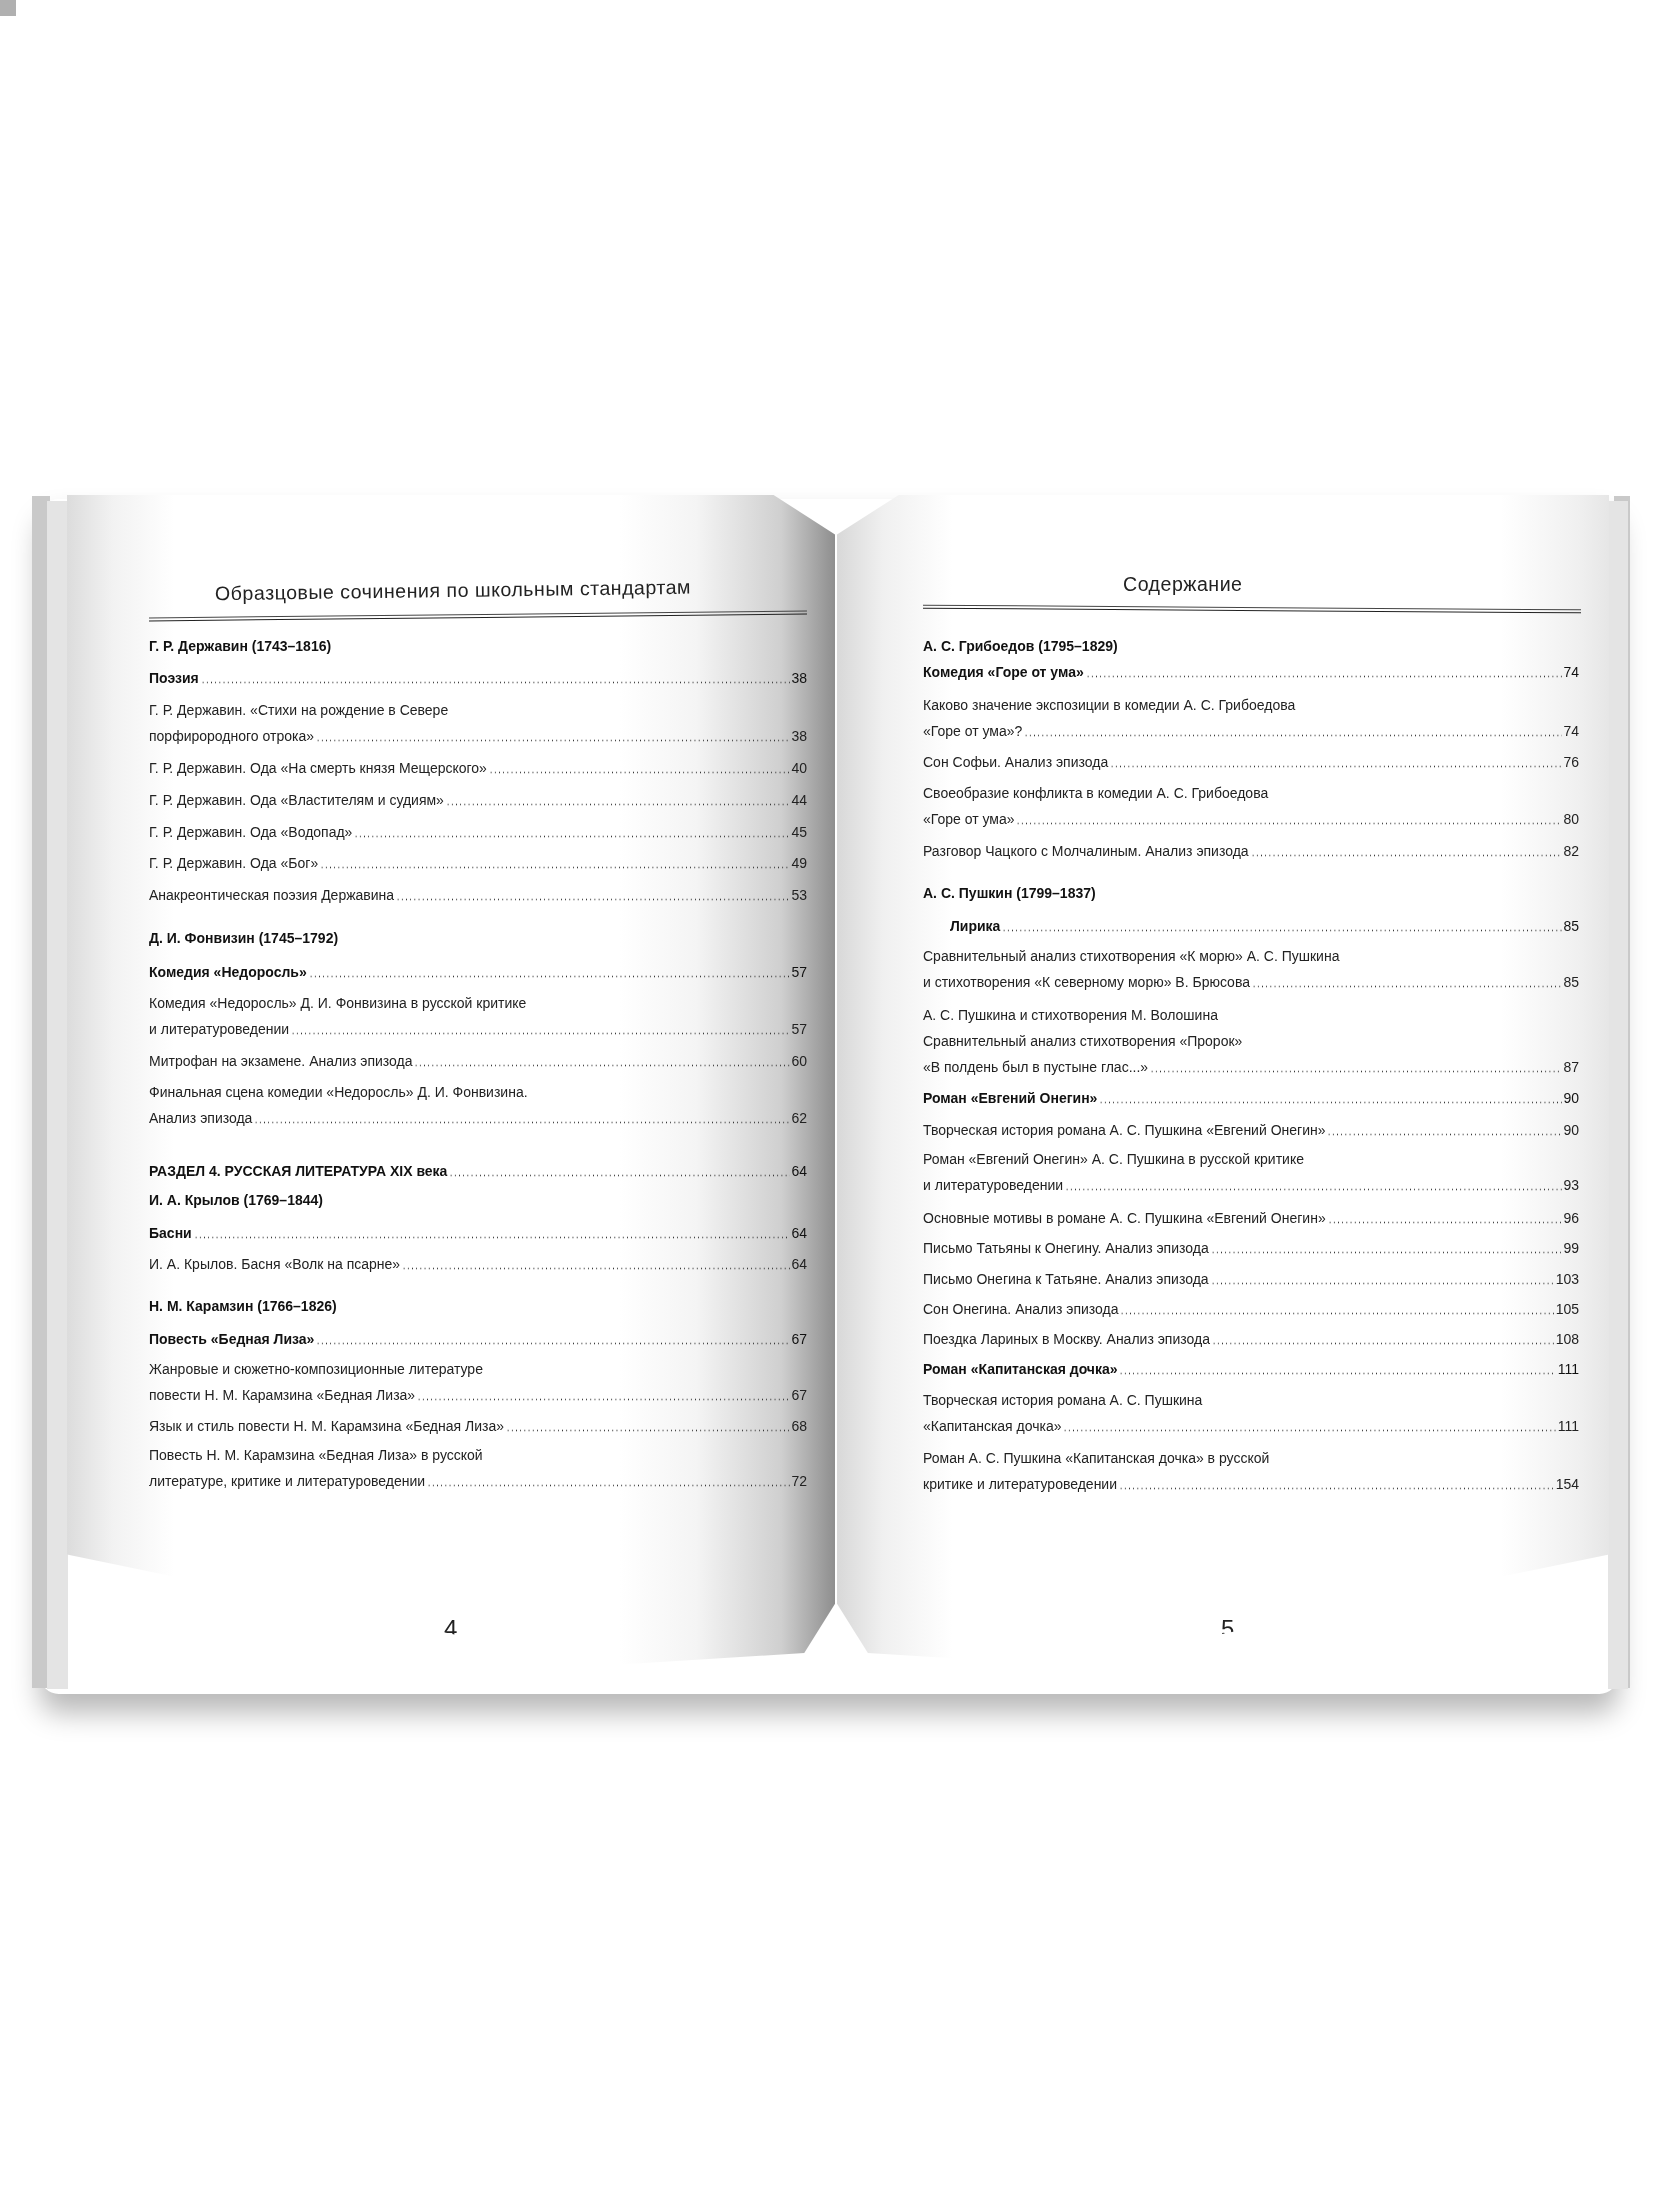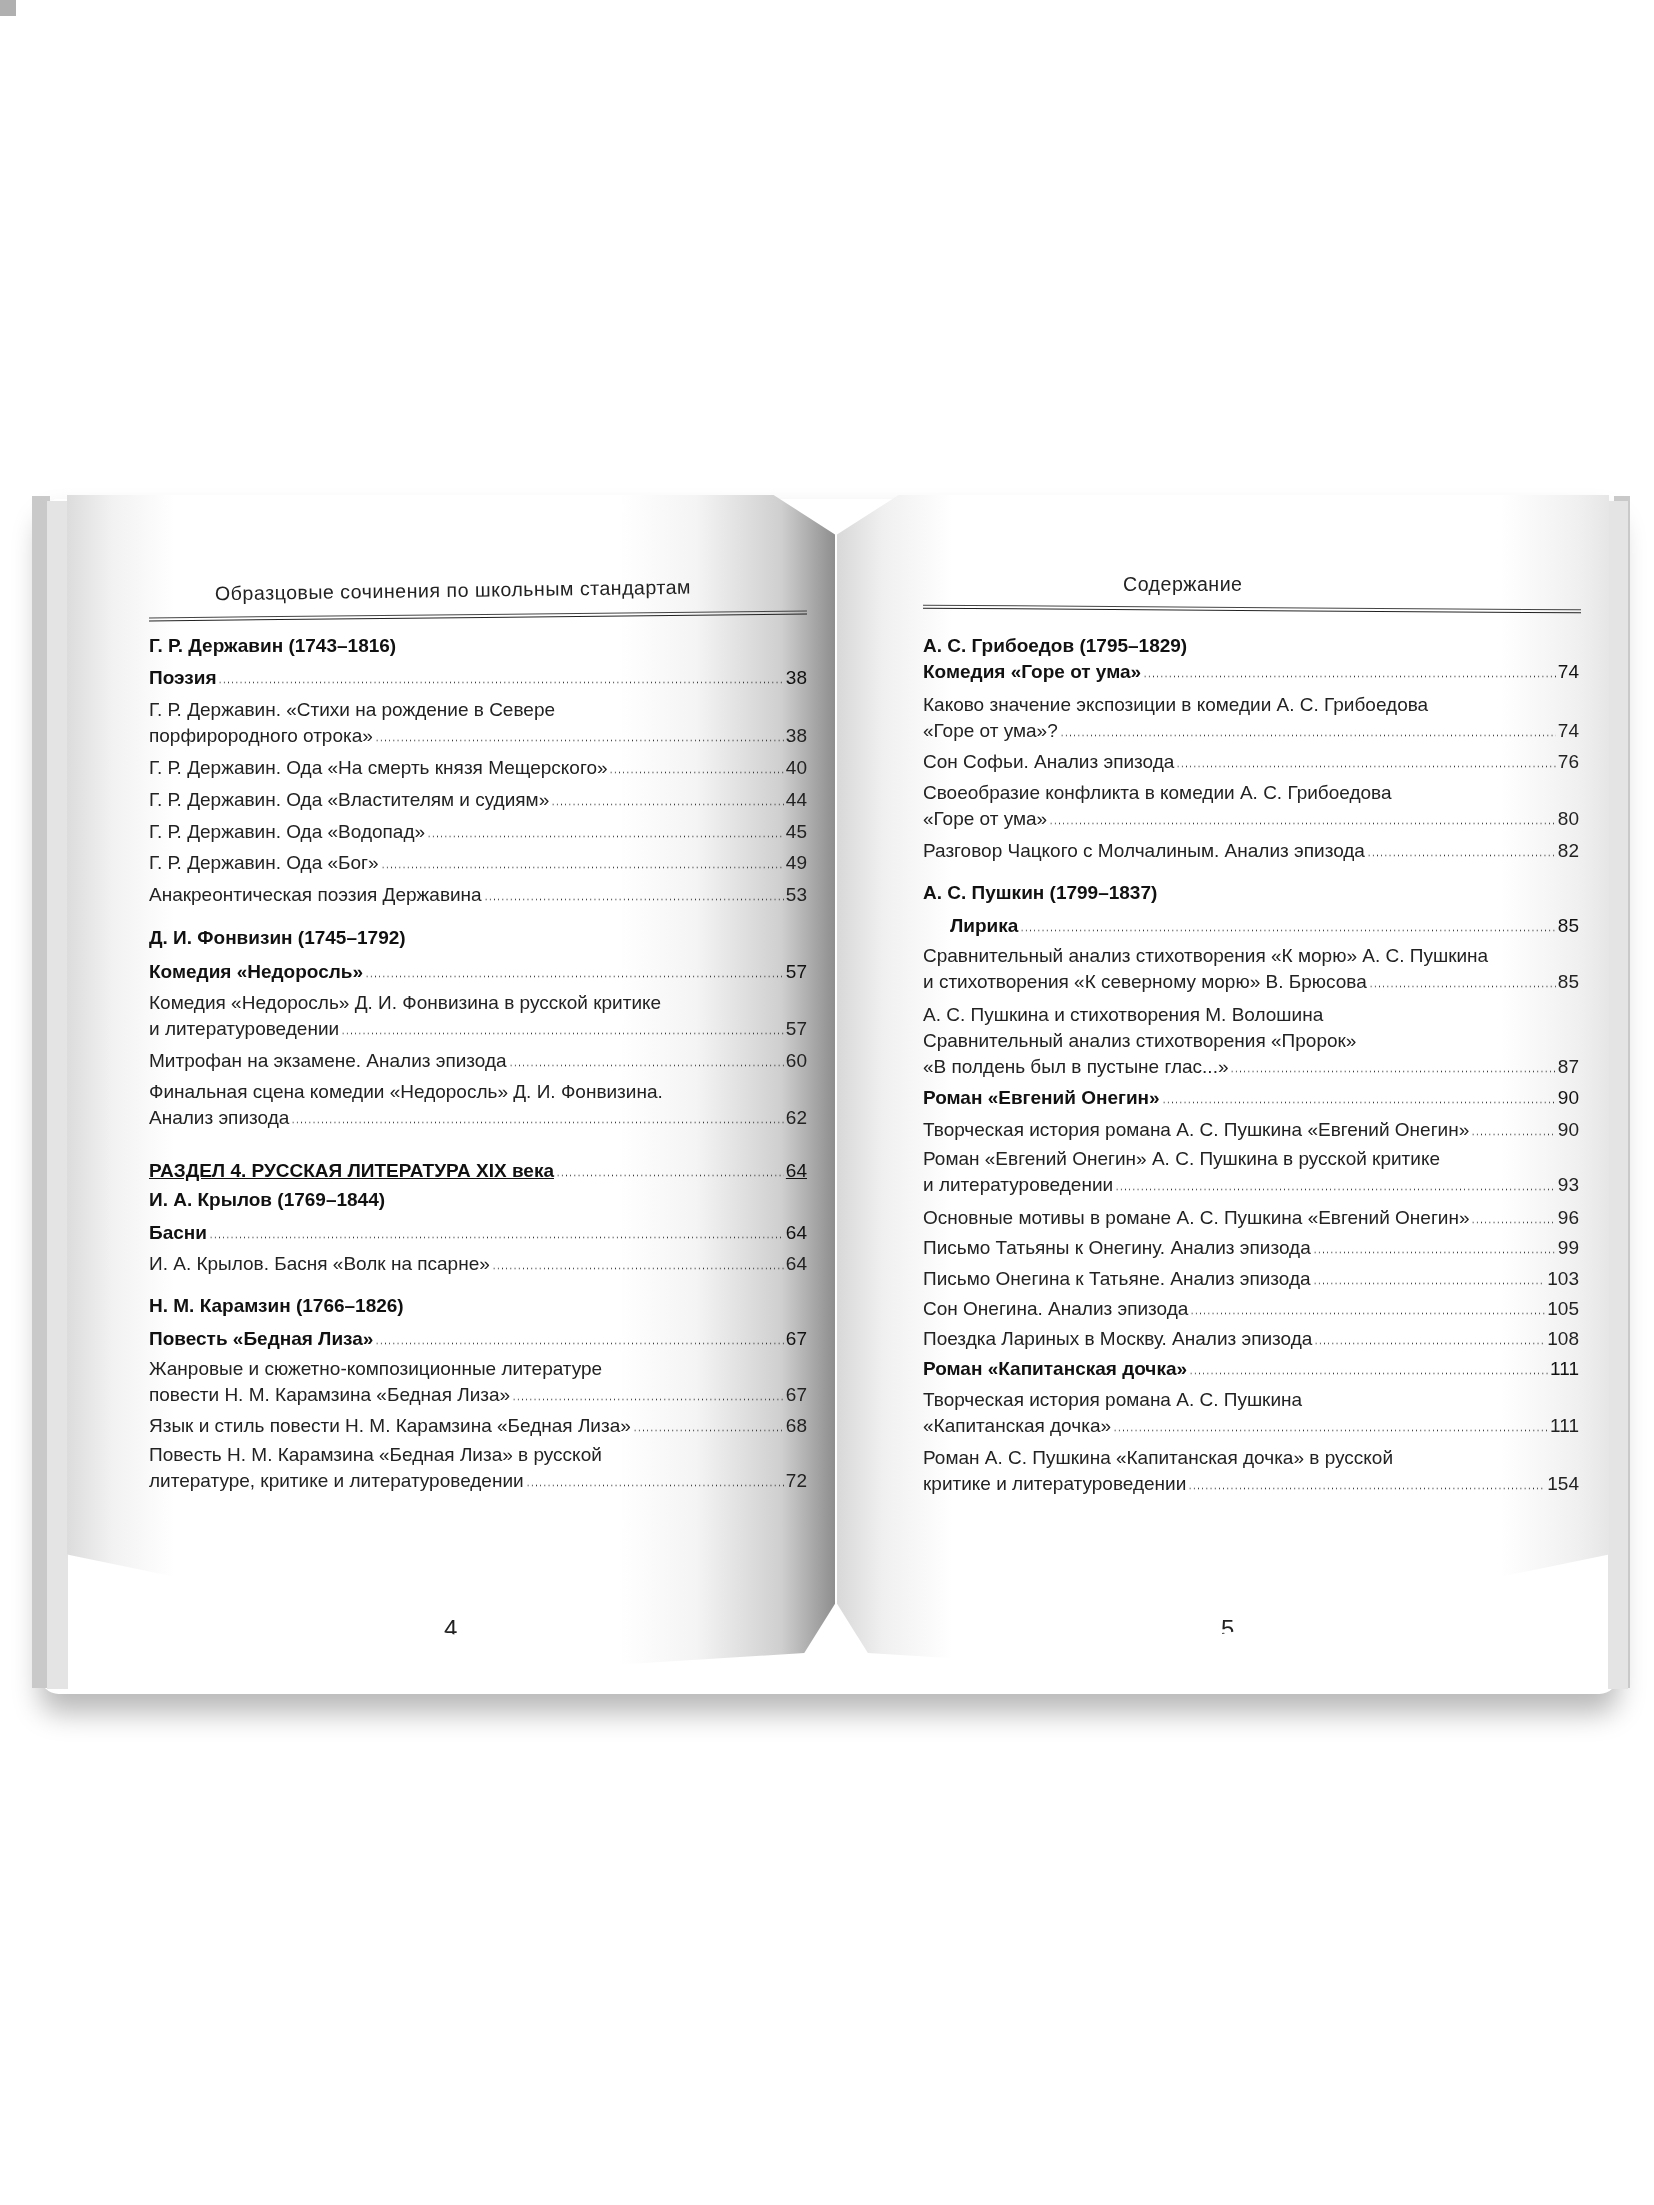--- a/index.html
+++ b/index.html
@@ -53,21 +53,21 @@
   }
 
   .running-head {
     position:absolute; font-size:19.6px; letter-spacing:0.5px; color:#222;
     font-family:"Liberation Sans", sans-serif;
   }
   .rule {
     position:absolute; height:1.9px; border-top:1.9px solid #444; border-bottom:0.9px solid #222;
   }
   .toc { position:absolute; font-family:"Liberation Sans", sans-serif; }
-  .toc .row { position:absolute; left:0; right:0; font-size:19px; line-height:26px; color:#222; }
+  .toc .row { position:absolute; left:0; right:0; font-size:14px; line-height:26px; color:#222; }
   .toc .row.bold { font-weight:bold; color:#111; }
   .toc .line { display:flex; align-items:baseline; white-space:nowrap; }
   .toc .text { flex:0 0 auto; }
   .toc .dots {
     flex:1 1 auto; overflow:hidden; margin:0 1.9px; height:4.7px; align-self:flex-end; margin-bottom:6.5px;
     background-image:radial-gradient(circle, #333 0.7px, transparent 0.9px);
     background-size:4.2px 4.7px; background-repeat:repeat-x; background-position:left center;
   }
   .toc .num { flex:0 0 auto; font-weight:normal; }
   .page-num { position:absolute; font-size:24px; color:#222; font-family:"Liberation Sans", sans-serif; }
@@ -177,21 +177,21 @@
         <div class="row" style="top: 446px;">
           <div class="line">
             <span class="text">Финальная сцена комедии «Недоросль» Д. И. Фонвизина.</span>
           </div>
           <div class="line">
             <span class="text">Анализ эпизода</span>
             <span class="dots"></span>
             <span class="num">62</span>
           </div>
         </div>
-        <div class="row bold" style="top: 525px; text-decoration: underline;">
+        <div class="row bold" style="top: 525px;">
           <div class="line">
             <span class="text">РАЗДЕЛ 4. РУССКАЯ ЛИТЕРАТУРА XIX века</span>
             <span class="dots"></span>
             <span class="num">64</span>
           </div>
         </div>
         <div class="row bold" style="top: 554px;">
           <div class="line">
             <span class="text">И. А. Крылов (1769–1844)</span>
           </div>

